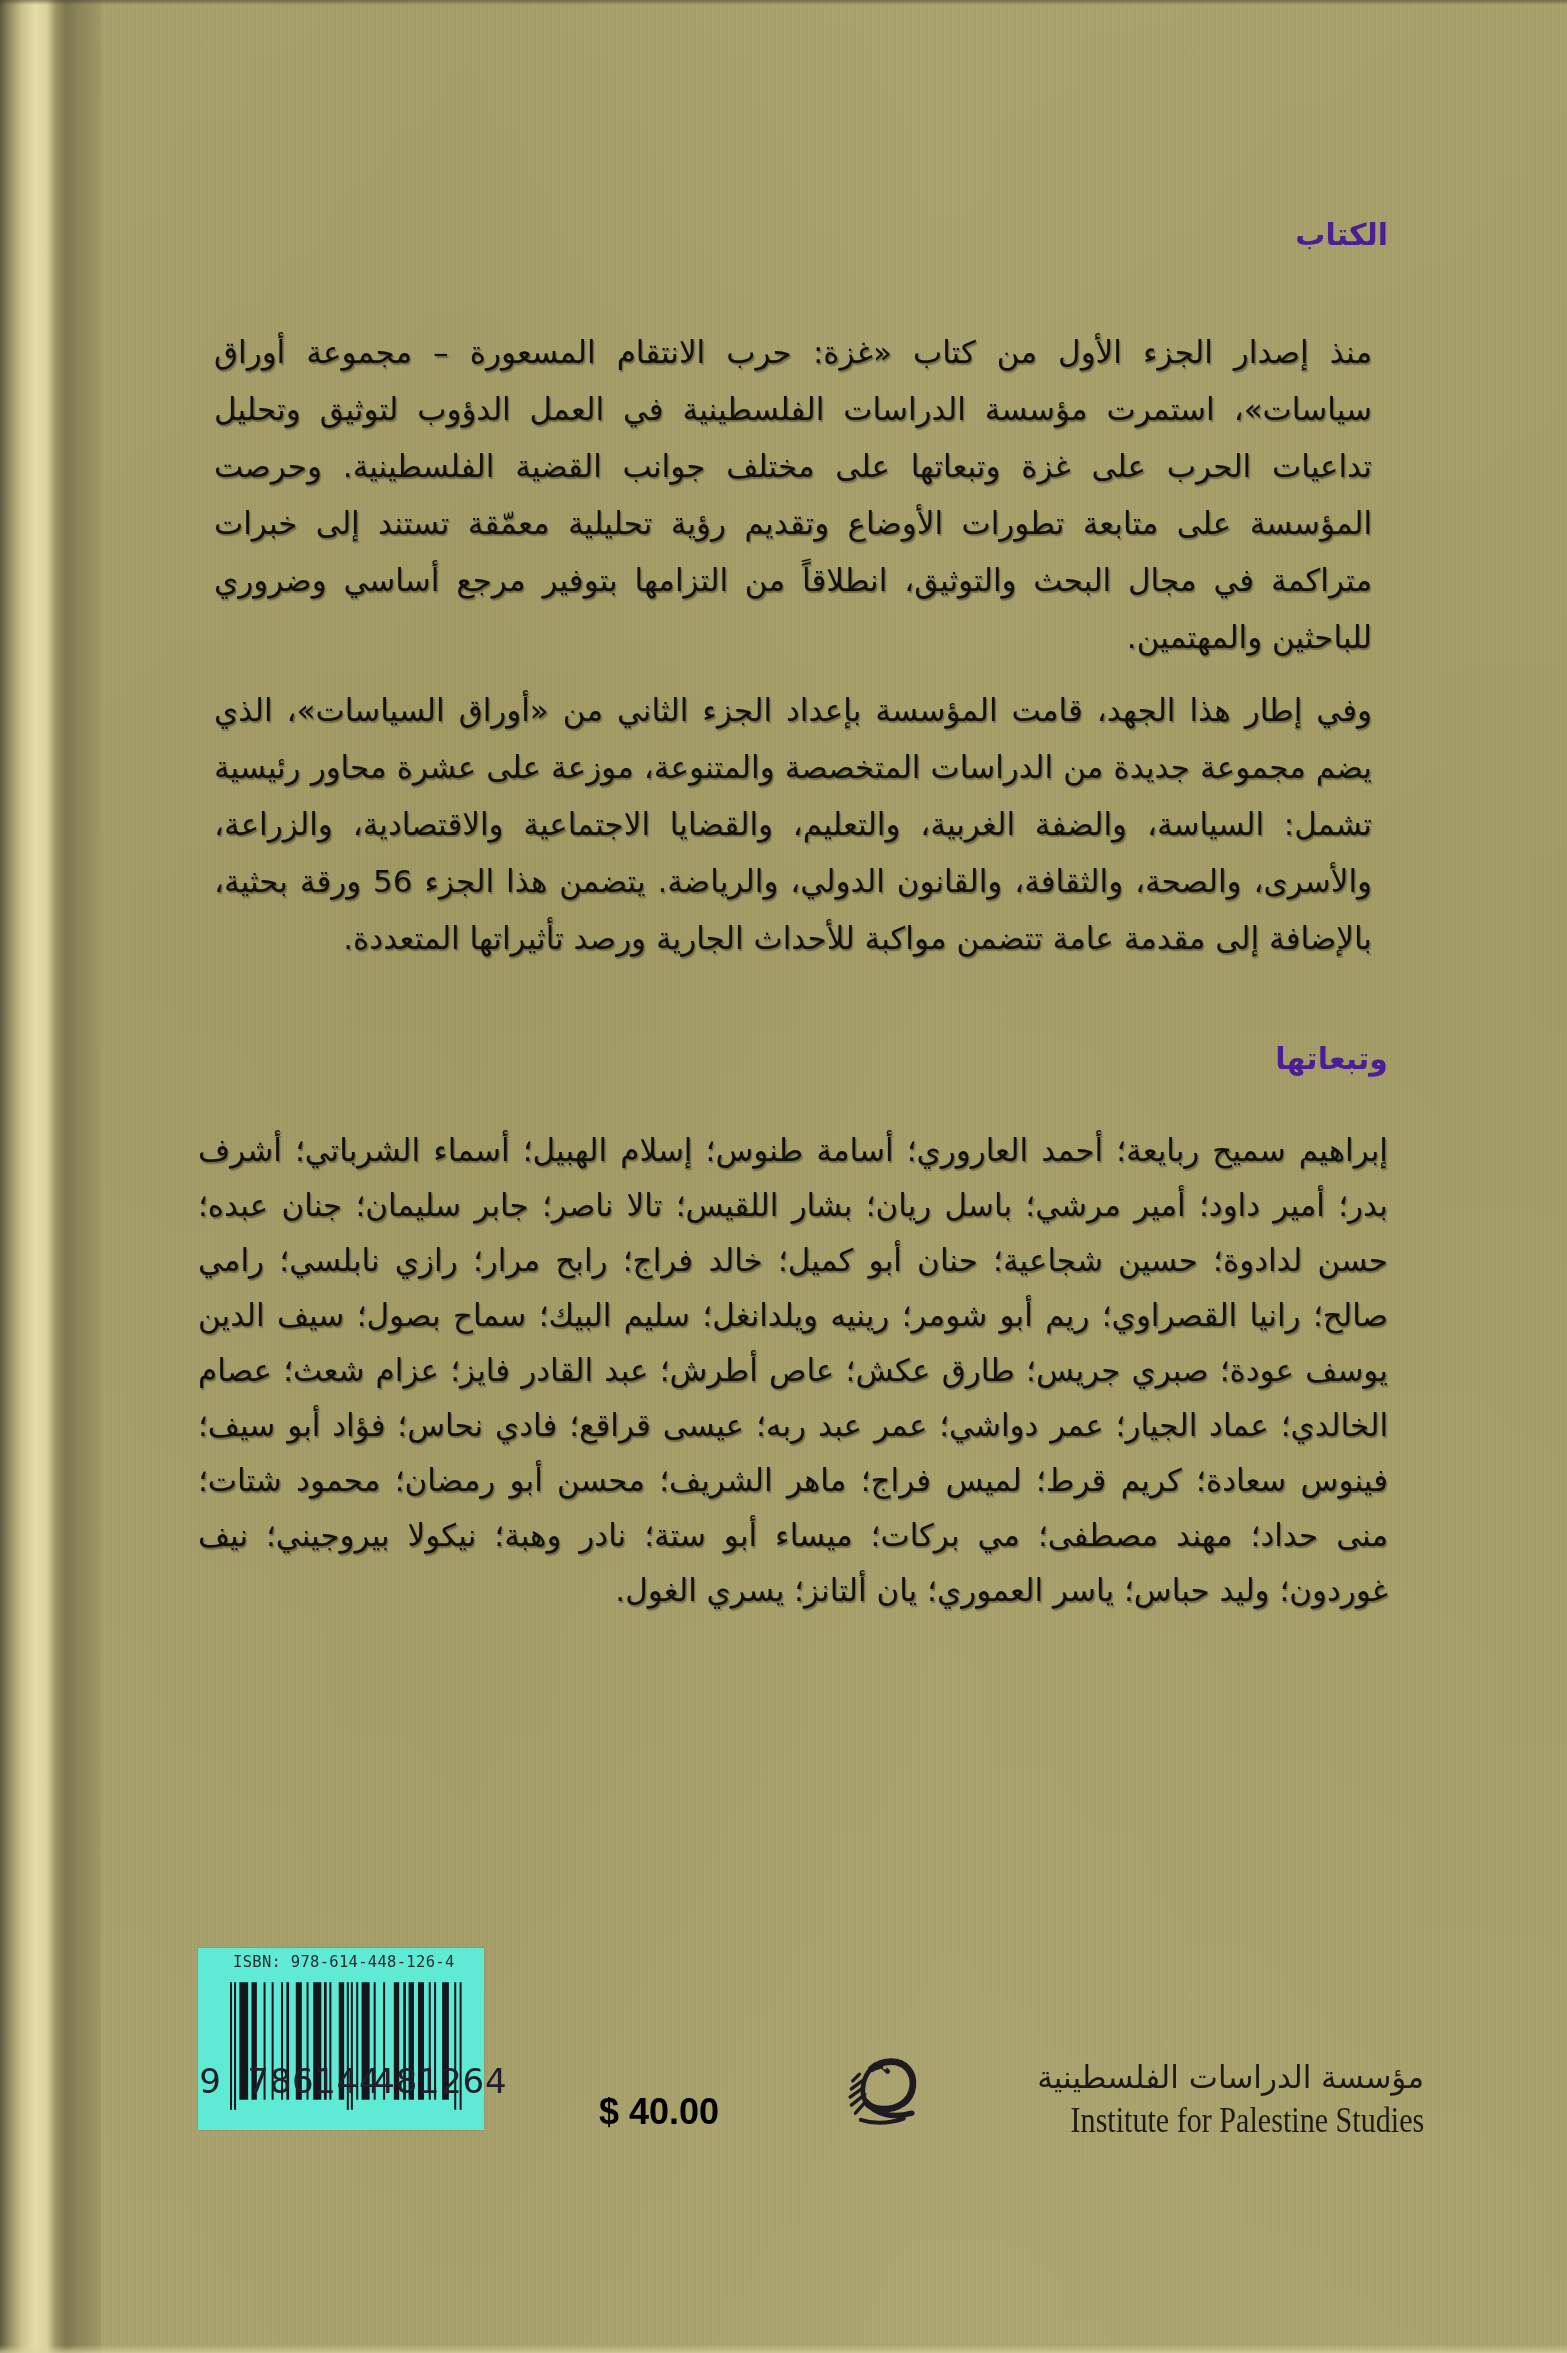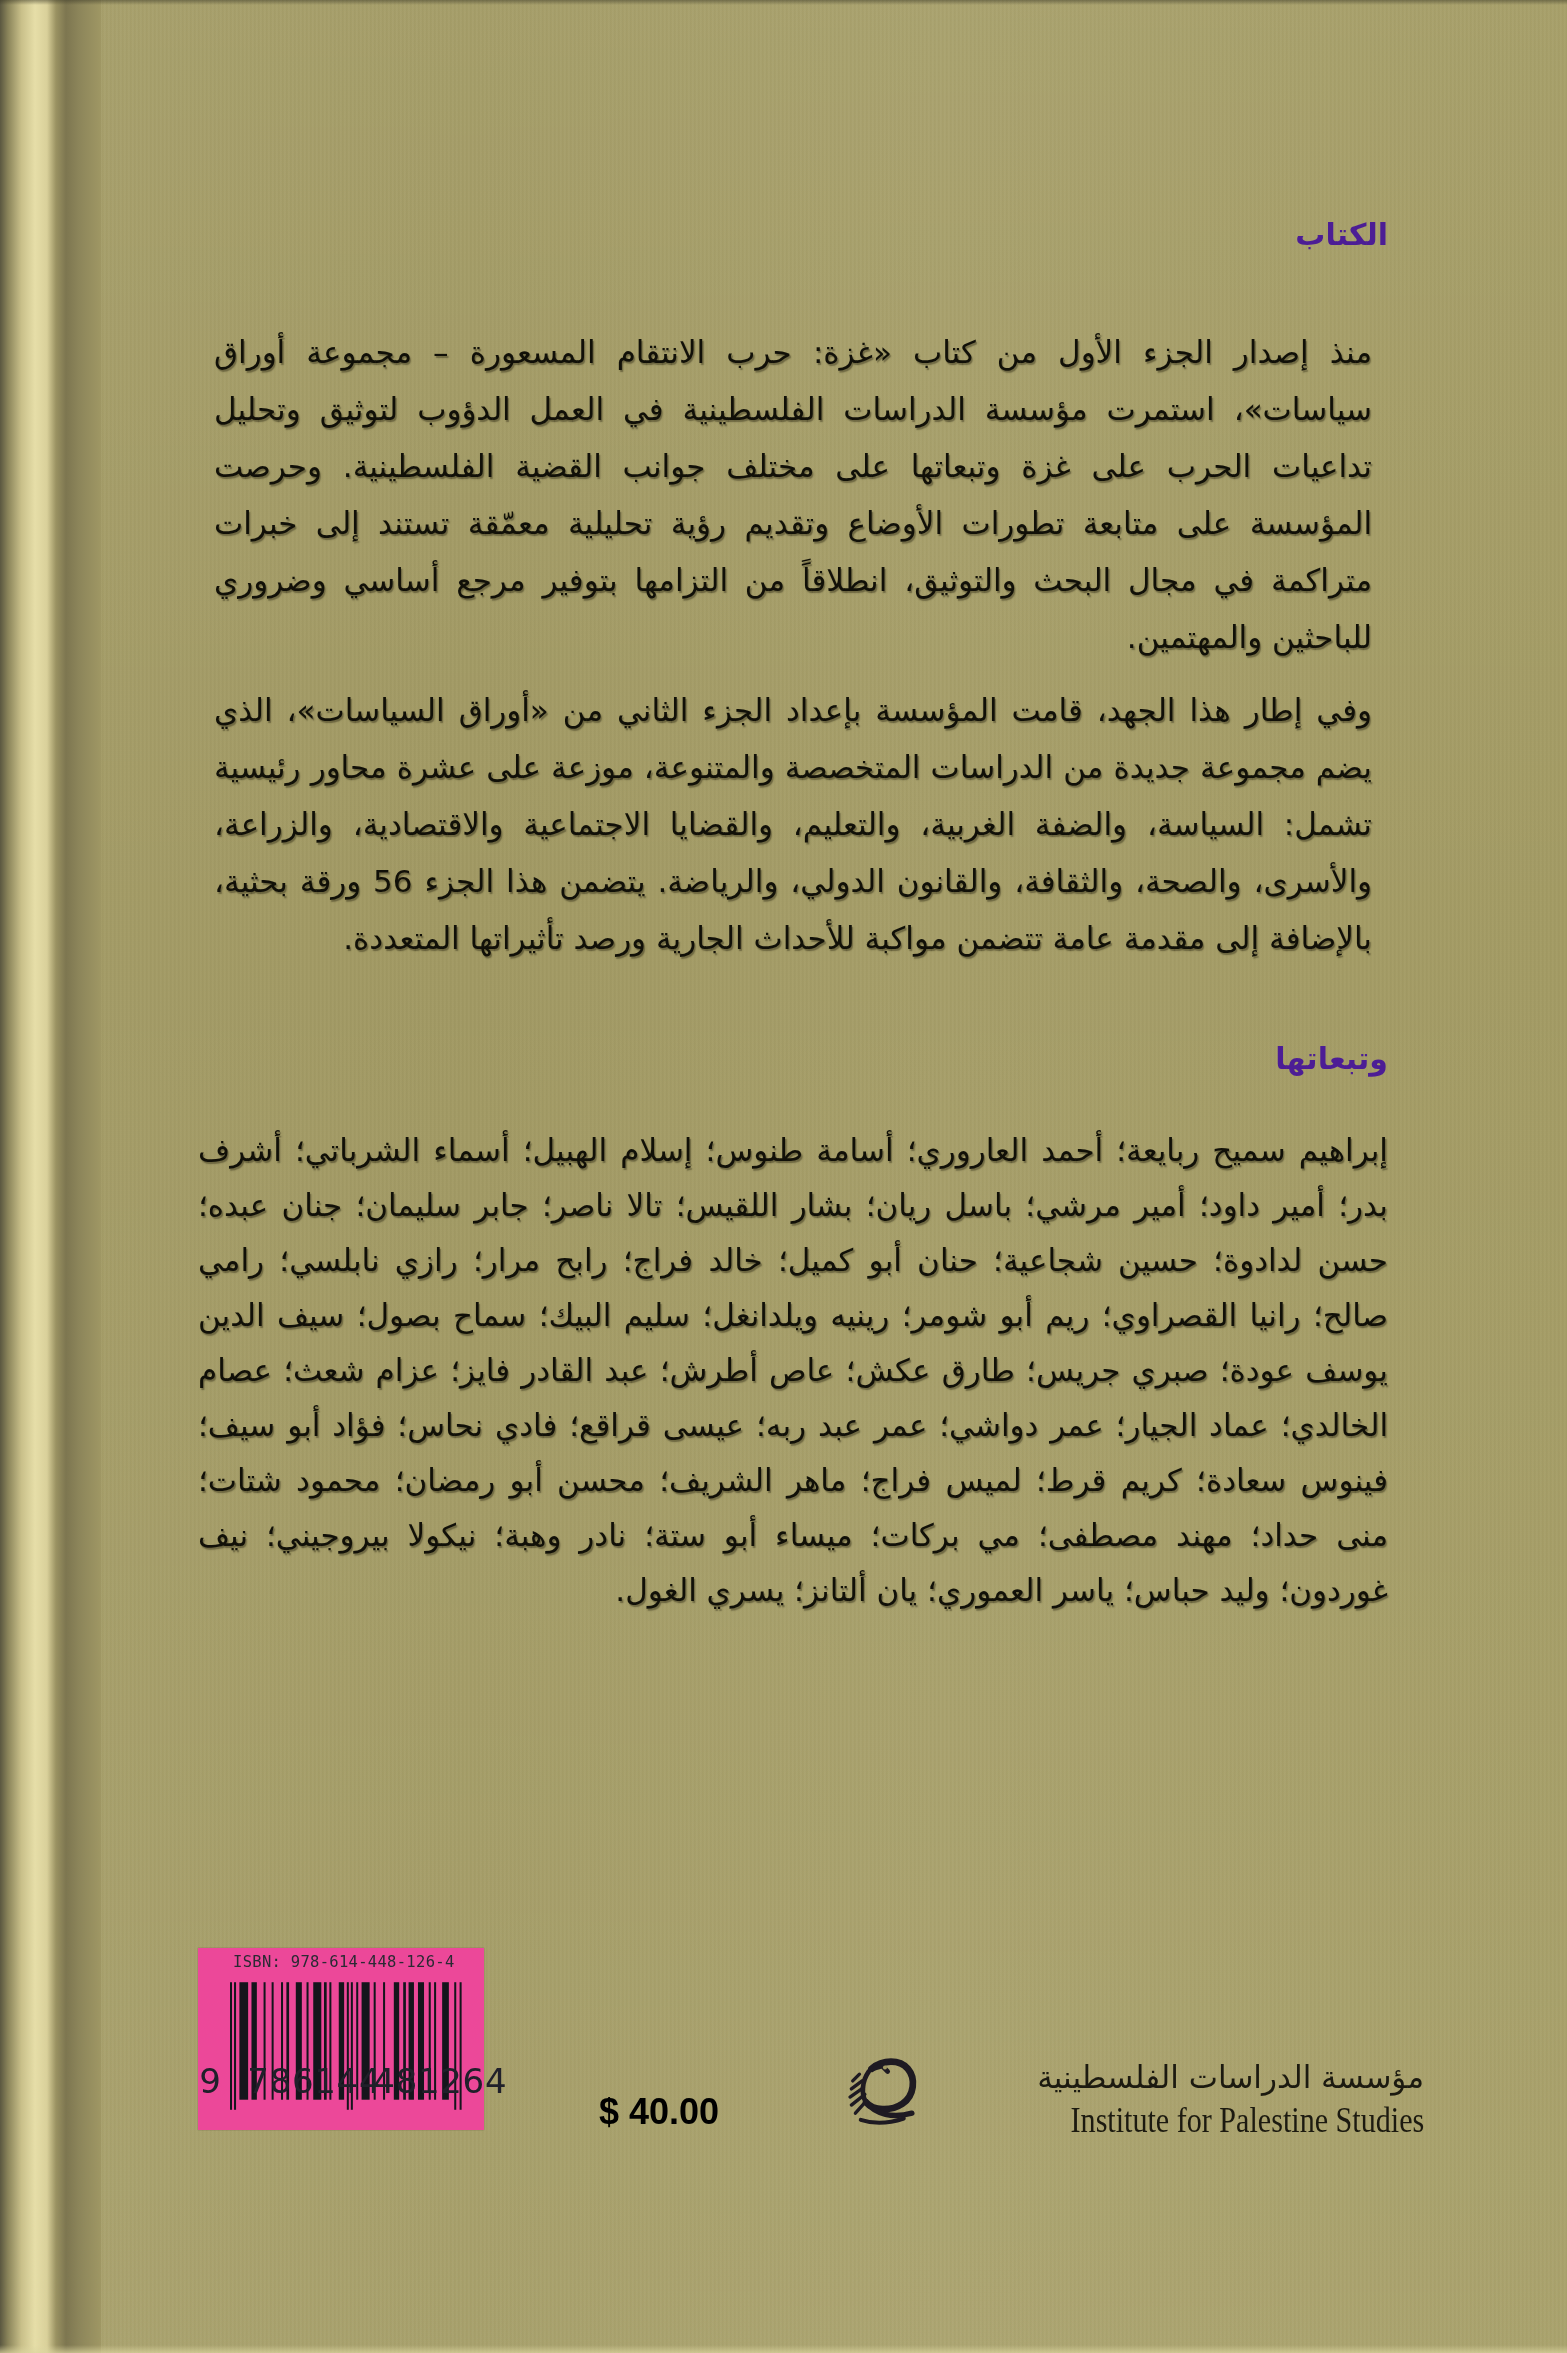--- a/index.html
+++ b/index.html
@@ -100,21 +100,21 @@
       font-size: 31px;
       line-height: 55px;
     }
 
     .barcode-label {
       position: absolute;
       left: 198px;
       top: 1948px;
       width: 286px;
       height: 182px;
-      background: #ec4899;
+      background: #5eead4;
       z-index: 3;
       box-shadow: 0 0 1.3px rgba(0,0,0,0.3);
     }
     .isbn-text {
       position: absolute;
       left: 35px;
       top: 5.4px;
       font-family: "DejaVu Sans Mono", monospace;
       font-size: 15.5px;
       color: #2a2a33;

